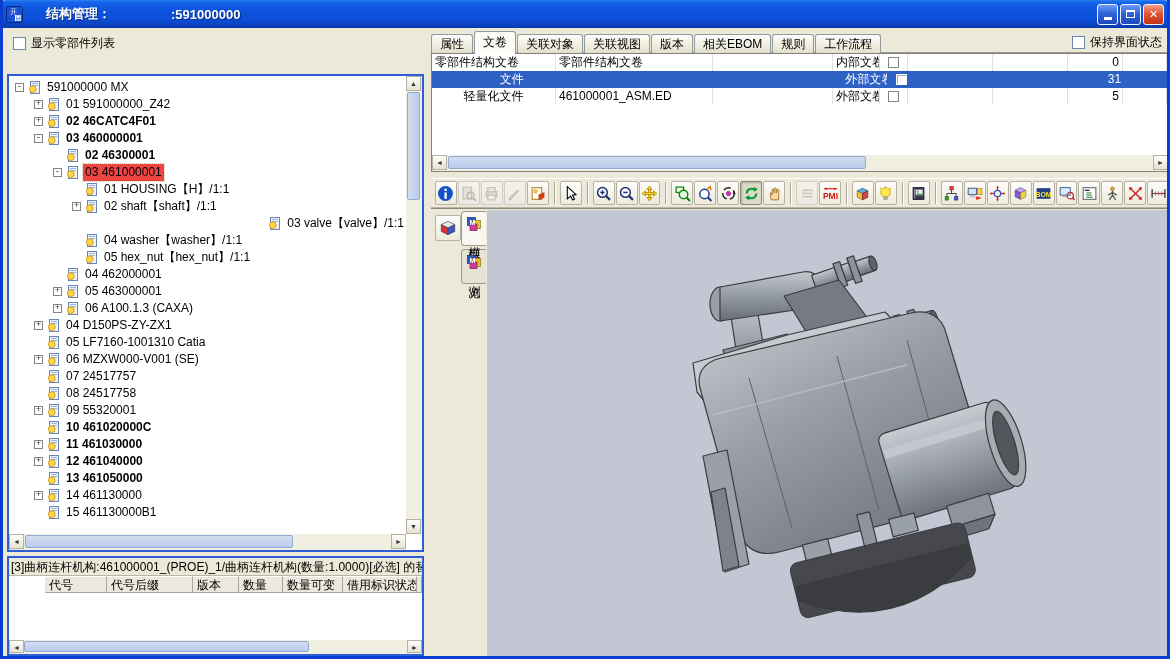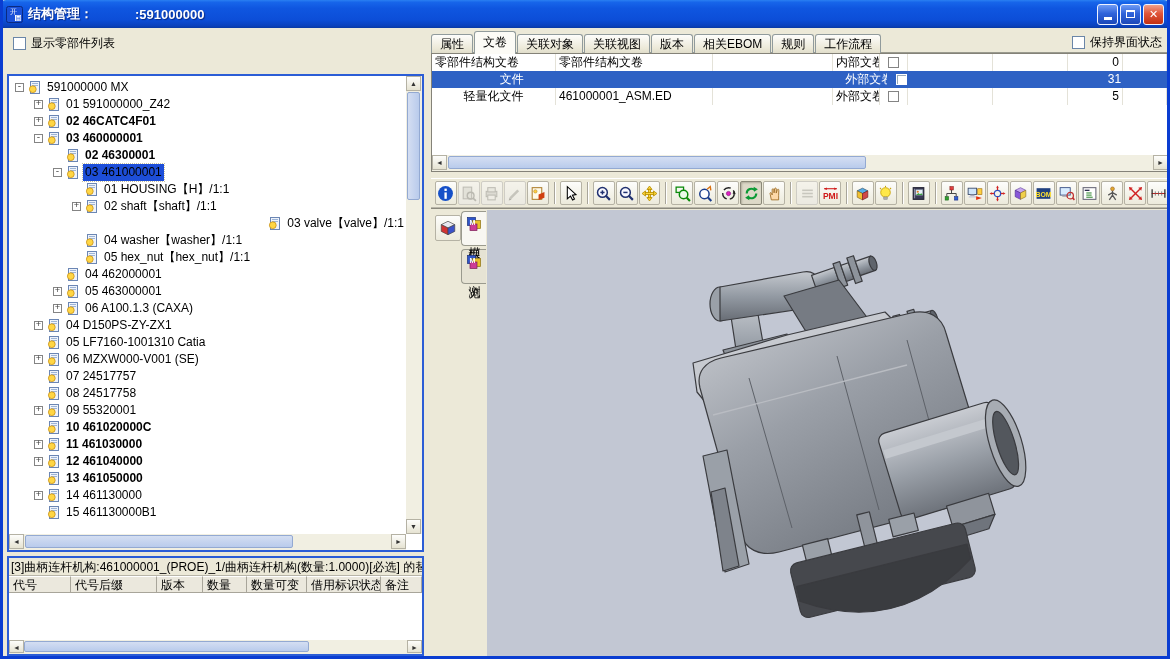--- a/index.html
+++ b/index.html
@@ -6,21 +6,21 @@
   html,body { width:1170px; height:659px; overflow:hidden; }
   body { font-family:"Liberation Sans","DejaVu Sans",sans-serif; font-size:12px; background:#ece9d8; }
 
   .window { position:absolute; left:0; top:0; width:1170px; height:659px;
     border-left:3px solid #0a3dd1; border-right:3px solid #0a3dd1; border-bottom:3px solid #0a3dd1;
     background:#ece9d8; overflow:hidden; }
 
   
   .titlebar { position:absolute; left:-3px; top:0; width:1170px; height:28px;
     background:linear-gradient(180deg,#2a80f2 0%,#1765ea 8%,#0f56e0 30%,#0c4ed8 70%,#0a41bd 92%,#0939a4 100%);
-    border-radius:6px 6px 0 0; display:flex; align-items:center; padding:0 6px; }
+    border-radius:6px 6px 0 0; display:flex; align-items:center; padding:0 6px;gap:18px; }
   .appicon { width:17px; height:17px; margin-right:5px; display:inline-block; }
   .title { color:#fff; font-weight:bold; font-size:13px; text-shadow:1px 1px 1px #0a2a80; white-space:pre; }
   .titleval { color:#fff; font-weight:bold; font-size:13px; margin-left:42px; text-shadow:1px 1px 1px #0a2a80; }
   .winbtns { margin-left:auto; display:flex; gap:2px; }
   .wbtn { width:21px; height:21px; border:1px solid #eef2ff; border-radius:3px; display:flex; align-items:center;
     justify-content:center; color:#fff; font-size:11px; font-weight:bold;
     background:linear-gradient(#6f9bf4,#2f63da 45%,#1c48b8); }
   .wbtn.close { background:linear-gradient(#f0a08a,#e0553a 45%,#c23012); }
   .g-min { width:8px; height:3px; background:#fff; margin-top:8px; display:block; }
   .g-max { width:9px; height:8px; border:1px solid #fff; border-top:2px solid #fff; display:block; }
@@ -35,21 +35,21 @@
   .tree-panel { position:absolute; left:4px; top:74px; width:417px; height:478px;
     border:2px solid #2b5dd6; background:#fff; }
   .tree-view { position:absolute; left:0; top:0; right:16px; bottom:16px; overflow:hidden; padding-top:3px; }
   .tree-row { height:17px; line-height:17px; white-space:nowrap; display:flex; align-items:center; }
   .tree-row.bold .tlabel { font-weight:bold; }
   .expander { width:9px; height:9px; border:1px solid #848484; background:#fff; font-size:9px; line-height:7px;
     text-align:center; color:#404040; flex:0 0 9px; margin-right:4px; font-family:"Liberation Mono",monospace; }
   .expander.none { border:none; background:transparent; }
   .tree-ico { width:13px; height:13px; margin-right:4px; flex:0 0 13px; }
   .tlabel { padding:0 2px; }
-  .tree-row.sel .tlabel { background:#1d4ed8; outline:1px dotted #c8c2a0; }
+  .tree-row.sel .tlabel { background:#ef4444; outline:1px dotted #c8c2a0; }
 
   
   .vsb { position:absolute; right:0; top:0; bottom:16px; width:16px; background:#f1efe2; }
   .hsb { position:absolute; left:0; bottom:0; right:16px; height:16px; background:#f1efe2; }
   .sb-btn { position:absolute; width:15px; height:15px; background:linear-gradient(#fdfdfb,#e6e3d2);
     border:1px solid #b5b2a4; color:#333; font-size:7px; line-height:13px; text-align:center; }
   .vsb .up { top:0; left:0; } .vsb .down { bottom:0; left:0; }
   .hsb .lf { left:0; top:0; } .hsb .rt { right:0; top:0; }
   .sb-thumb { position:absolute; background:linear-gradient(90deg,#d4def2,#b9cbec); border:1px solid #93a9d2; border-radius:2px; }
   .sb-thumb.h { background:linear-gradient(180deg,#d4def2,#b9cbec); }
@@ -413,21 +413,21 @@
     <div class="hsb">
       <span class="sb-btn lf">◄</span>
       <span class="sb-thumb h" style="top:1px; left:16px; width:268px; height:13px;"></span>
       <span class="sb-btn rt">►</span>
     </div>
   </div>
 
   <div class="bottom-panel">
     <div class="status">[3]曲柄连杆机构:461000001_(PROE)_1/曲柄连杆机构(数量:1.0000)[必选] 的替换/代</div>
     <div class="bt-headers" id="btHeaders">
-        <span class="bh" style="width: 62px;">代号</span>
+        <span class="bh" style="width: 62px; margin-left: 36px;">代号</span>
         <span class="bh" style="width: 86px;">代号后缀</span>
         <span class="bh" style="width: 46px;">版本</span>
         <span class="bh" style="width: 44px;">数量</span>
         <span class="bh" style="width: 60px;">数量可变</span>
         <span class="bh" style="width: 74px;">借用标识状态</span>
         <span class="bh" style="width: 41px; flex: 1 1 0%;">备注</span>
       </div>
     <div class="bt-body"></div>
     <div class="hsb bp" style="bottom:0; right:0;">
       <span class="sb-btn lf">◄</span>

